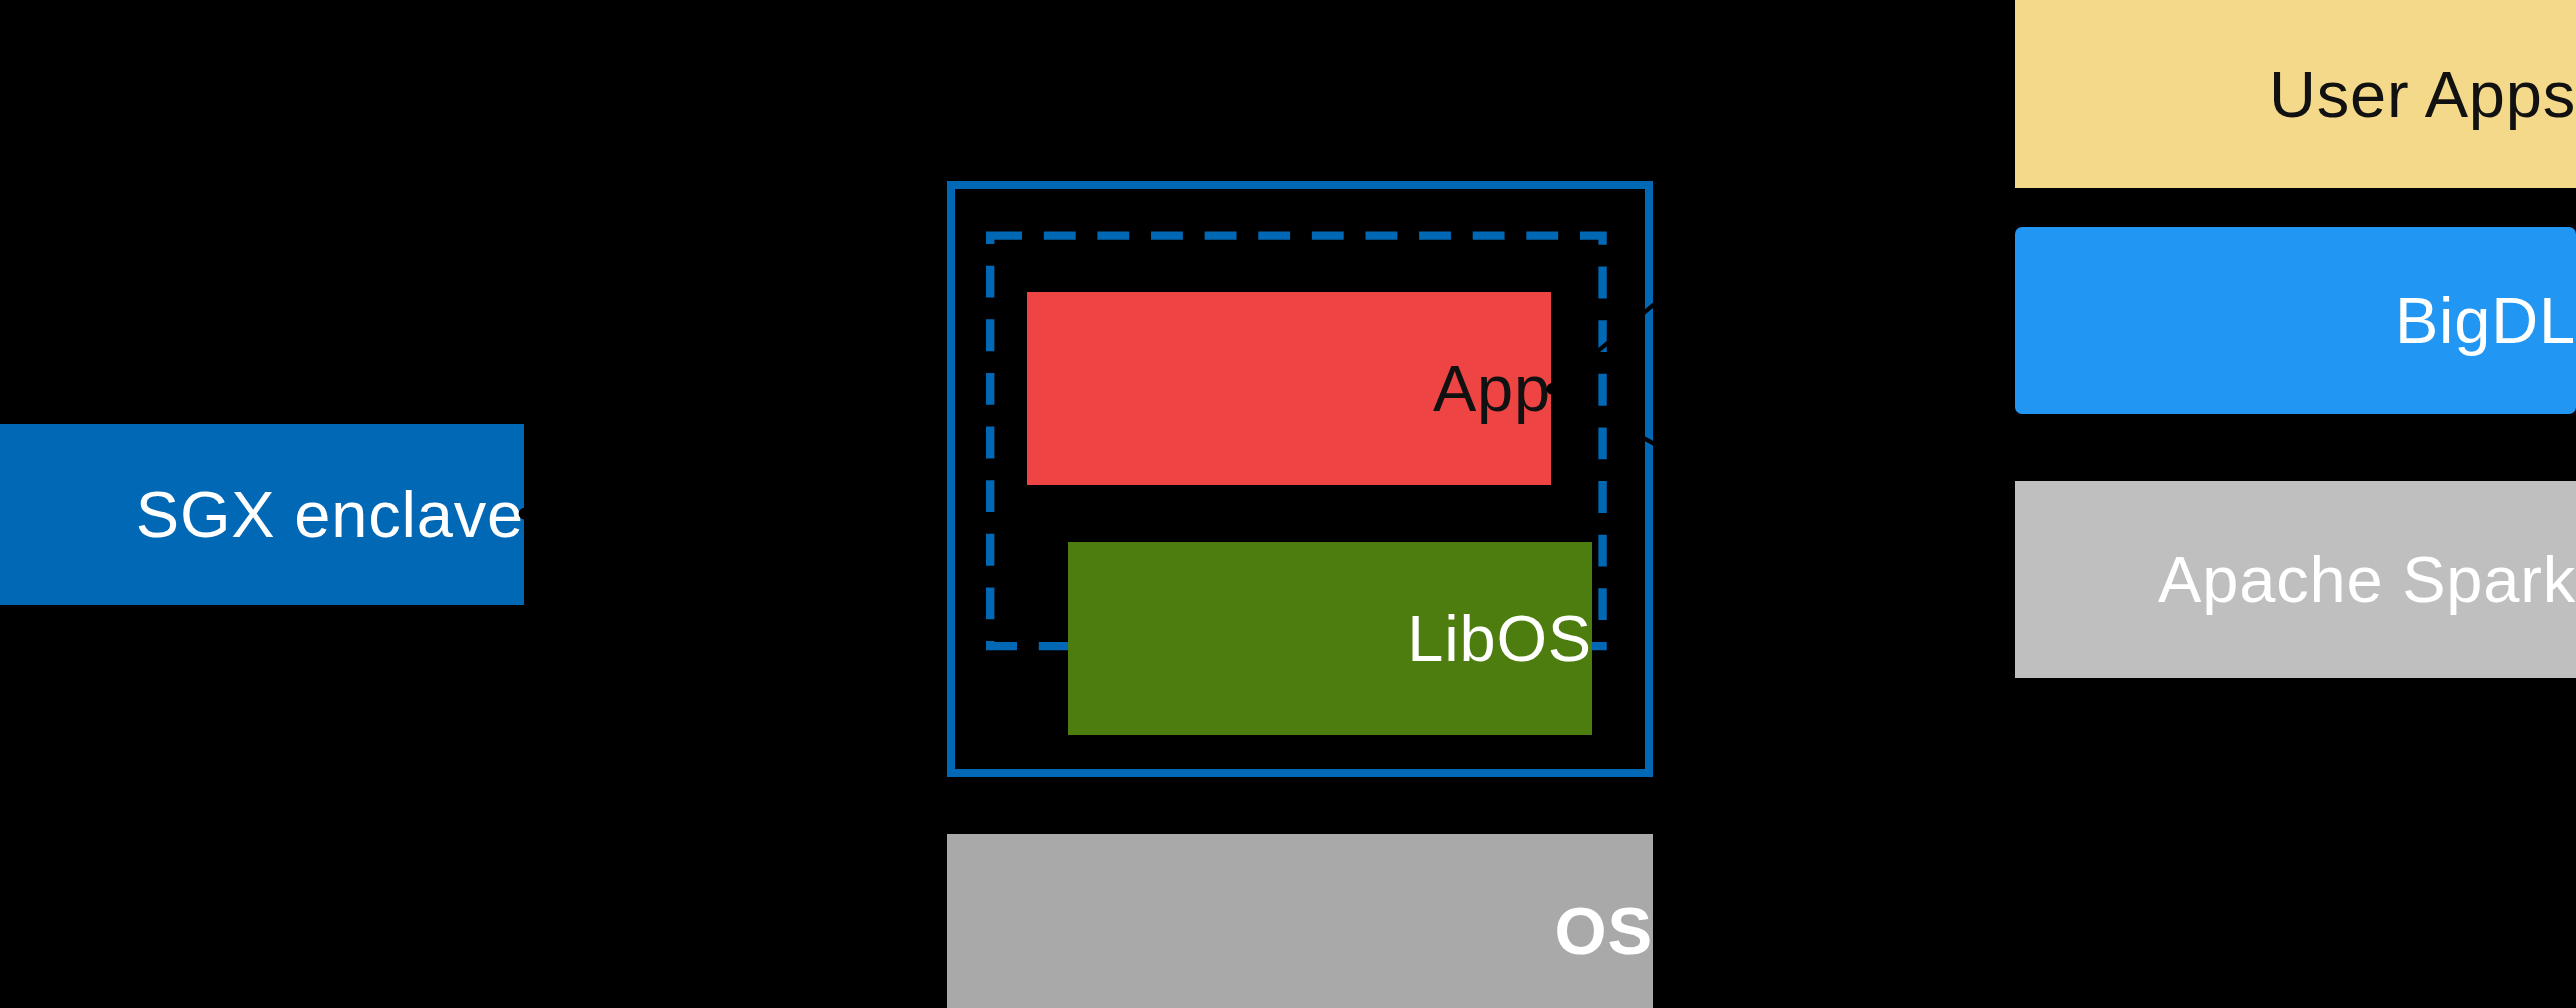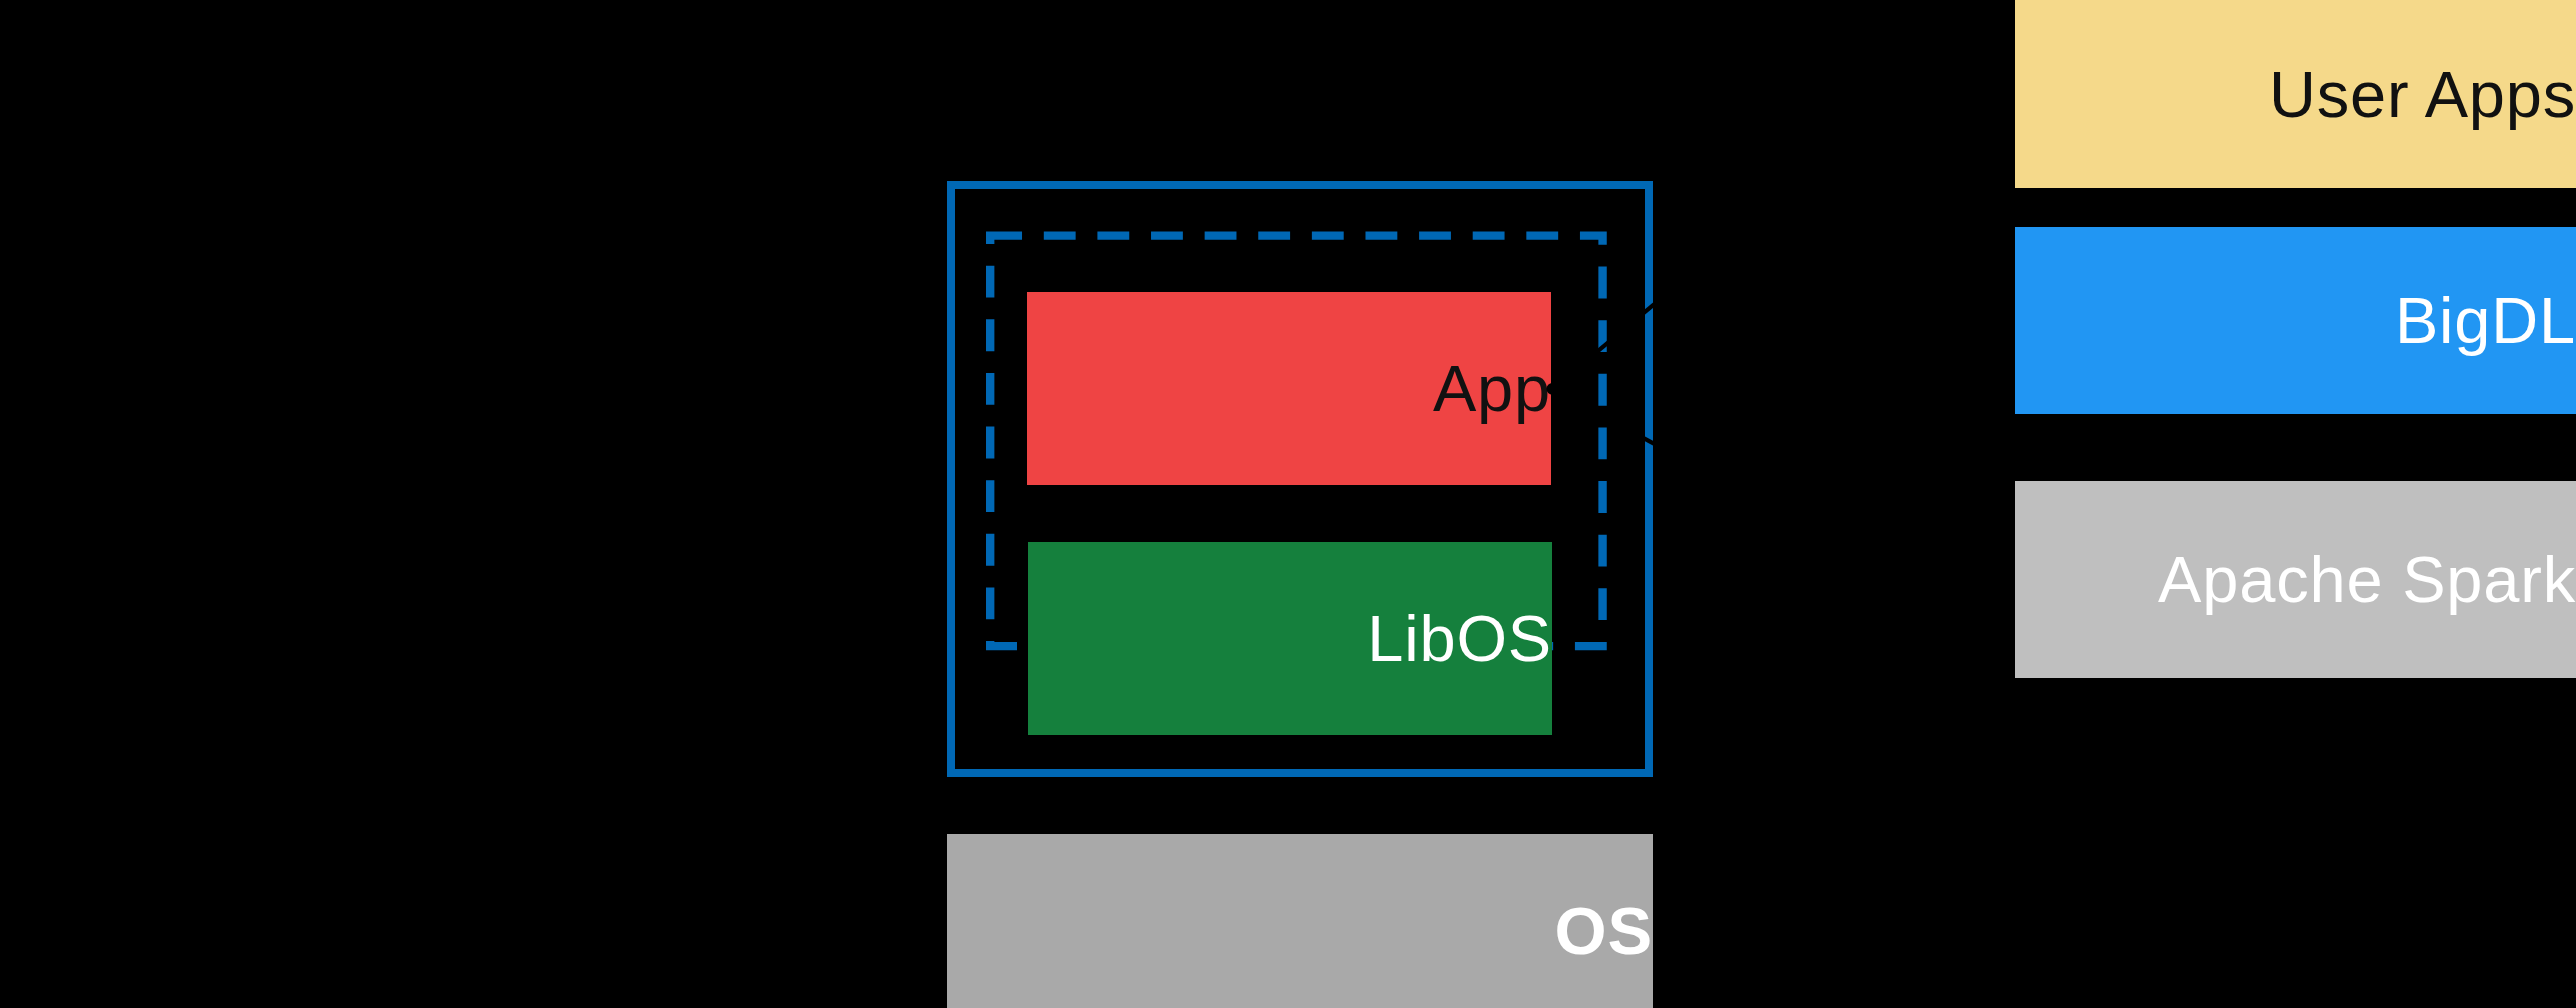--- a/index.html
+++ b/index.html
@@ -25,37 +25,40 @@
   
   .enclave-frame{
     left:947px;top:181px;width:706px;height:596px;
     border:8.4px solid #0068B5;background:transparent;
   }
   
   .svg-layer{position:absolute;left:0;top:0;width:2576px;height:1009px;pointer-events:none;}
   
   .app-box{left:1027px;top:292px;width:524px;height:193px;background:#ef4444;padding-left:12px;}
   .app-box .label{color:#111;}
-  .libos-box{left:1028px;top:542px;width:524px;height:193px;background:#15803d;}
+  .libos-box{left:1068px;top:542px;width:524px;height:193px;background:#4d7c0f;}
   .libos-box .label{color:#fff;}
   .os-box{left:947px;top:834px;width:706px;height:193px;background:#A9A9A9;}
   .os-box .label{color:#fff;font-weight:bold;font-size:67px;}
   
   .user-apps{left:2015px;top:0;width:561px;height:188px;background:#F5D98A;}
   .user-apps .label{color:#111;}
-  .bigdl{left:2015px;top:227px;width:561px;height:187px;background:#2196F3;}
+  .bigdl{left:2015px;top:227px;width:561px;height:187px;background:#2196F3;border-radius:7px;}
   .bigdl .label{color:#fff;}
   .spark{left:2015px;top:472px;width:561px;height:197px;background:#BFBFBF;margin-top:9px;}
   .spark .label{color:#fff;}
 </style>
 </head>
 <body>
 
 <div class="canvas">
 
+  <div class="box sgx-label">
+    <span class="label">SGX enclave</span>
+  </div>
 
   <div class="box enclave-frame"></div>
 
   <svg class="svg-layer" viewBox="0 0 3075 1204">
     <rect x="1182" y="281" width="731" height="490" fill="none" stroke-width="10" stroke-dasharray="38 26" stroke="#0068B5"></rect>
   </svg>
 
   <div class="box app-box">
     <span class="label">App</span>
   </div>

